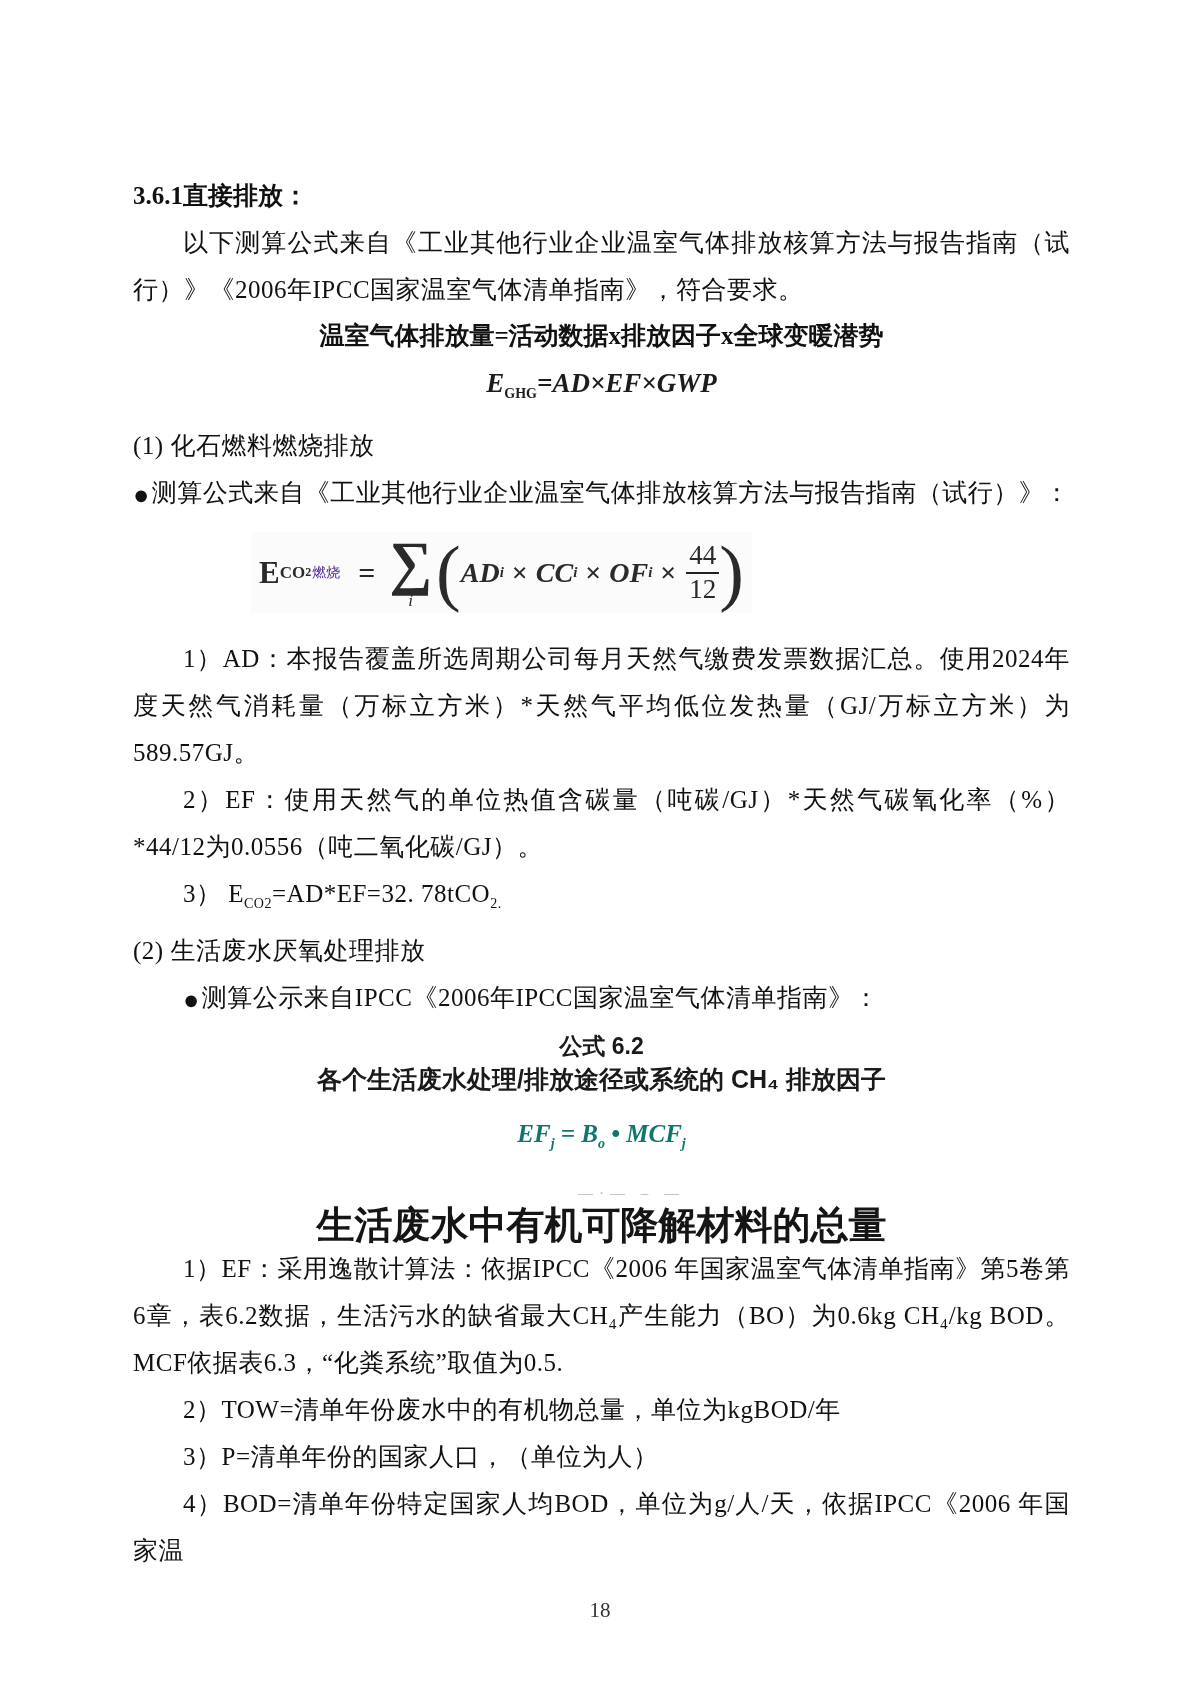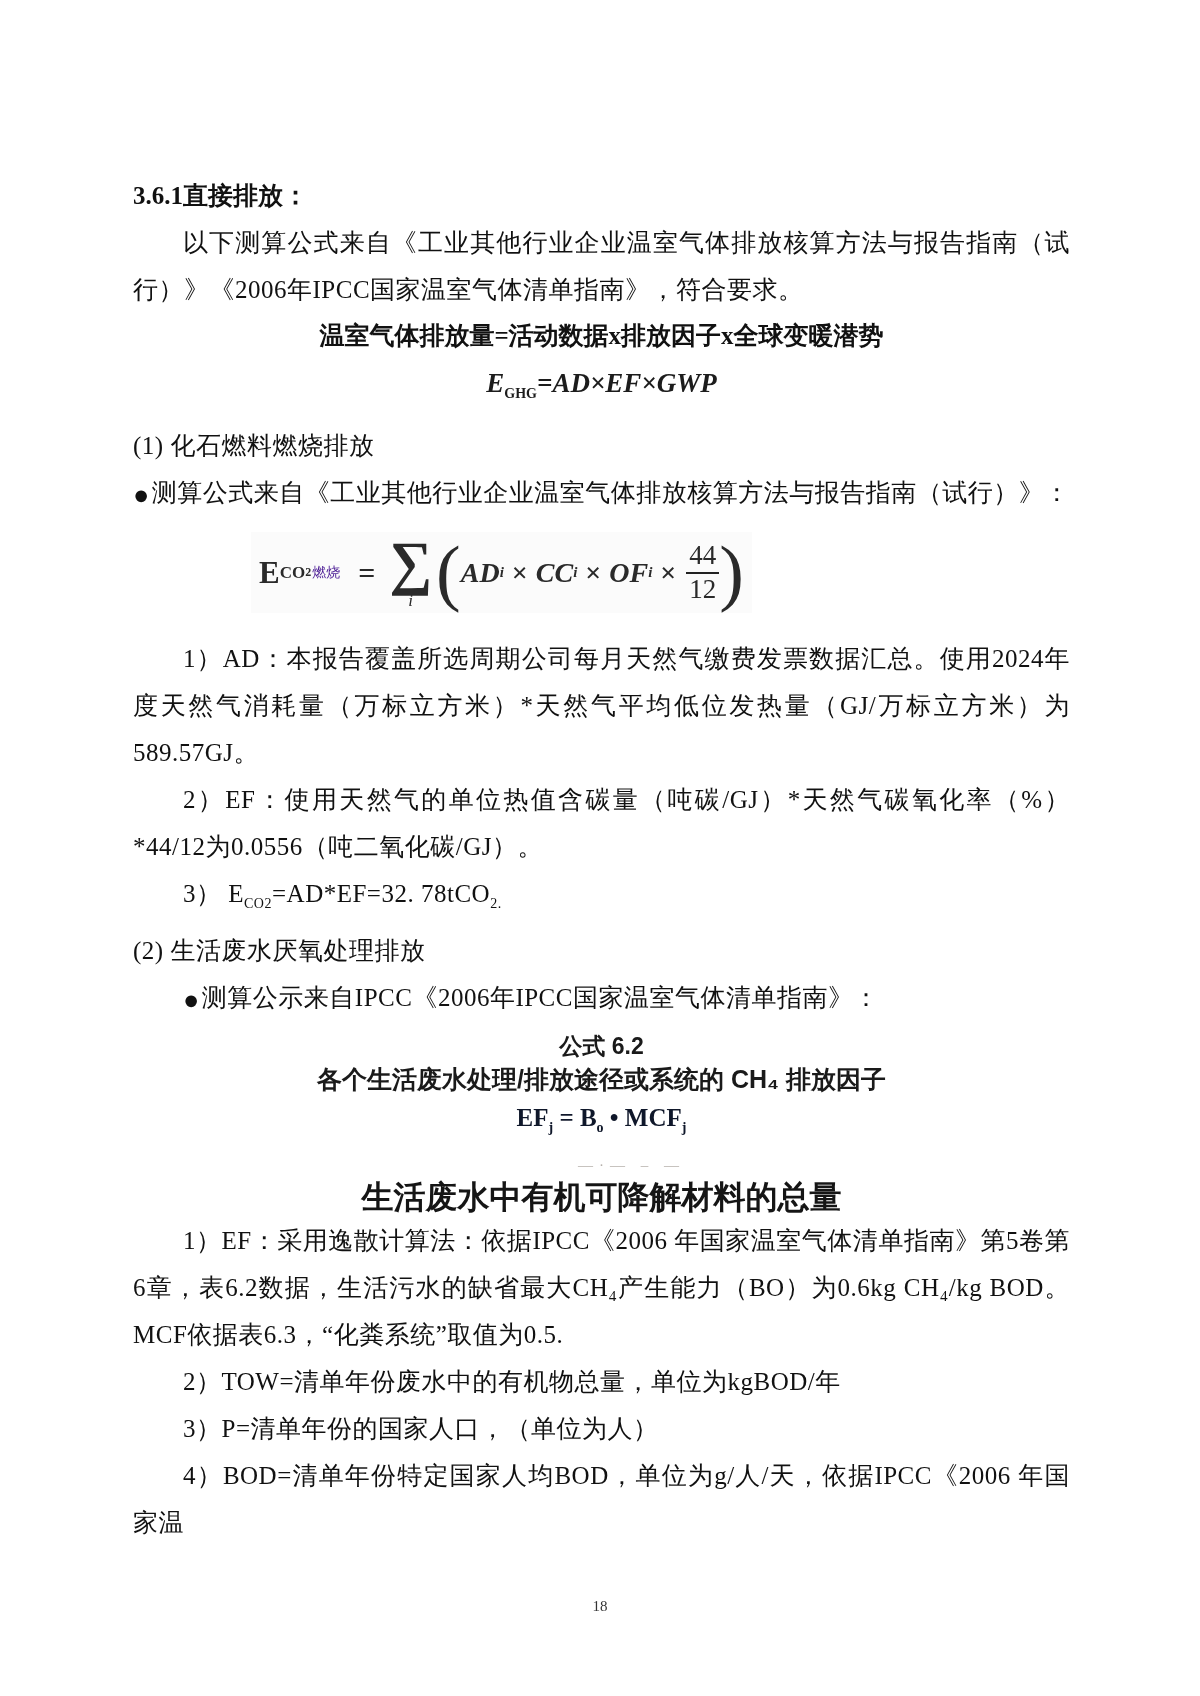--- a/index.html
+++ b/index.html
@@ -103,60 +103,61 @@
     margin:0;
   }
   .f62-subtitle{
     font-family:"Liberation Sans", sans-serif;
     font-weight:bold;
     font-size:25px;
     line-height:36px;
     margin:0;
   }
   .f62-formula{
+    font-style:italic;
     font-weight:600;
     font-size:25px;
     line-height:42px;
-    color:#0f172a;
-    margin:0;
+    color:#0f766e;
+    margin:16px;
   }
   .fsub{font-size:14px;vertical-align:-6px;}
   .faded-fragment{
     text-align:center;
     color:#b5b0ab;
     font-size:15px;
     letter-spacing:6px;
     line-height:24px;
     margin:4px 0 0 60px;
   }
   .tow-title{
     font-family:"Liberation Sans", sans-serif;
     text-align:center;
     font-weight:bold;
-    font-size:32px;
+    font-size:38px;
     line-height:40px;
     margin:0;
     color:#151515;
   }
   .tow-formula{
     text-align:center;
     font-style:italic;
     font-weight:700;
     font-size:30px;
     line-height:48px;
     margin:0 0 14px 0;
     color:#1c1c1c;
   }
   .page-number{
     position:absolute;
     left:0;
     top:1598px;
     width:100%;
     text-align:center;
-    font-size:15px;
+    font-size:21px;
     color:#333;
   }
 </style>
 </head>
 <body>
 
 <div class="page">
   <div class="content">
 
     <p class="section-heading">3.6.1直接排放：</p>

